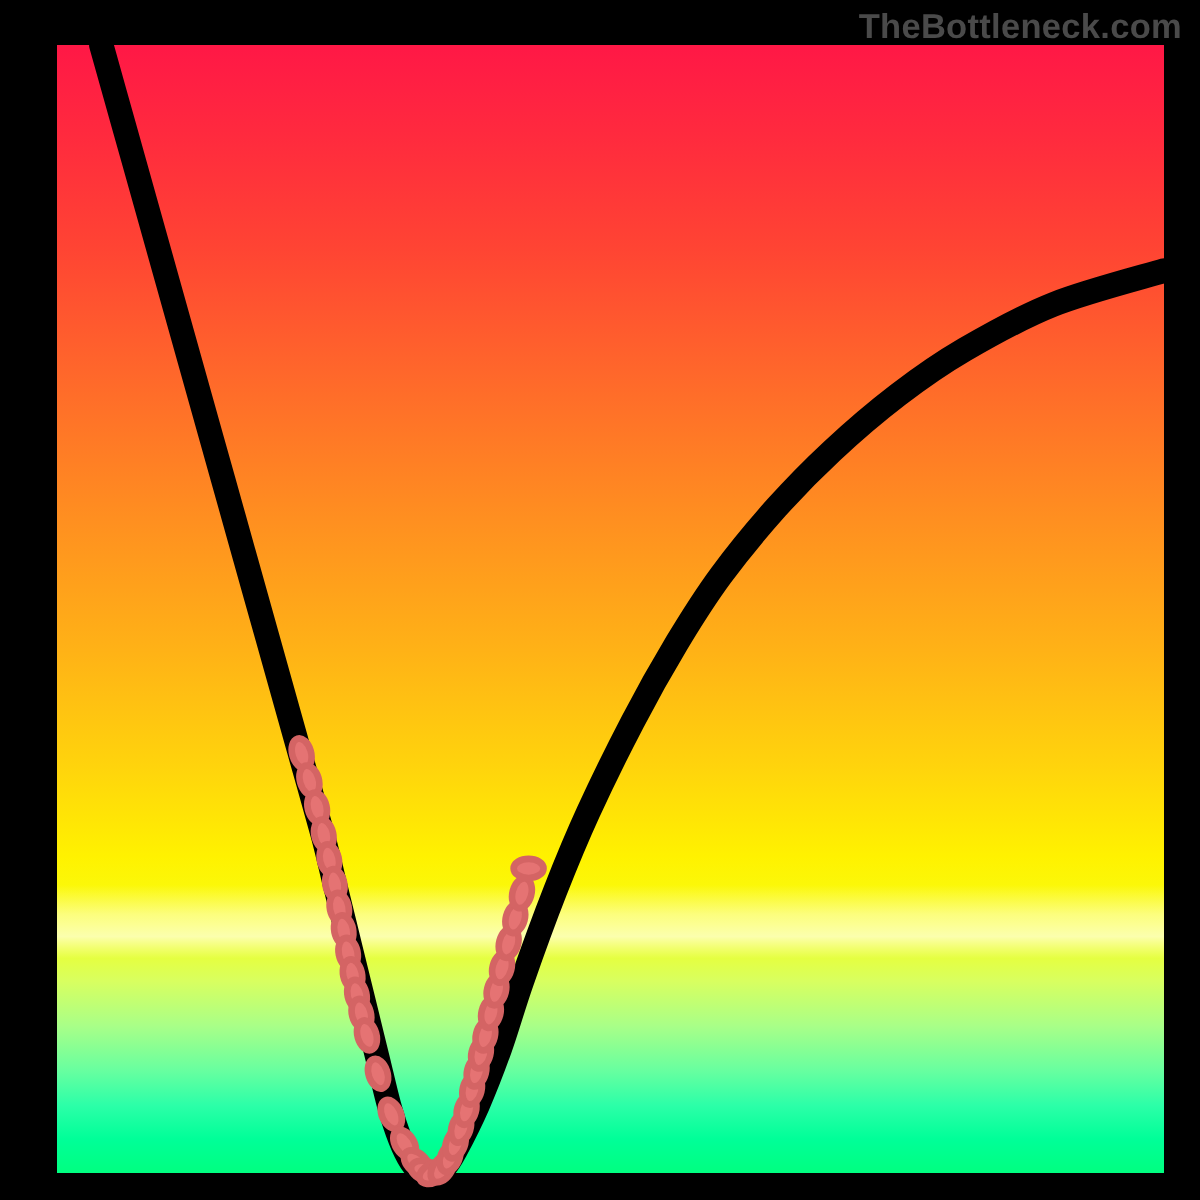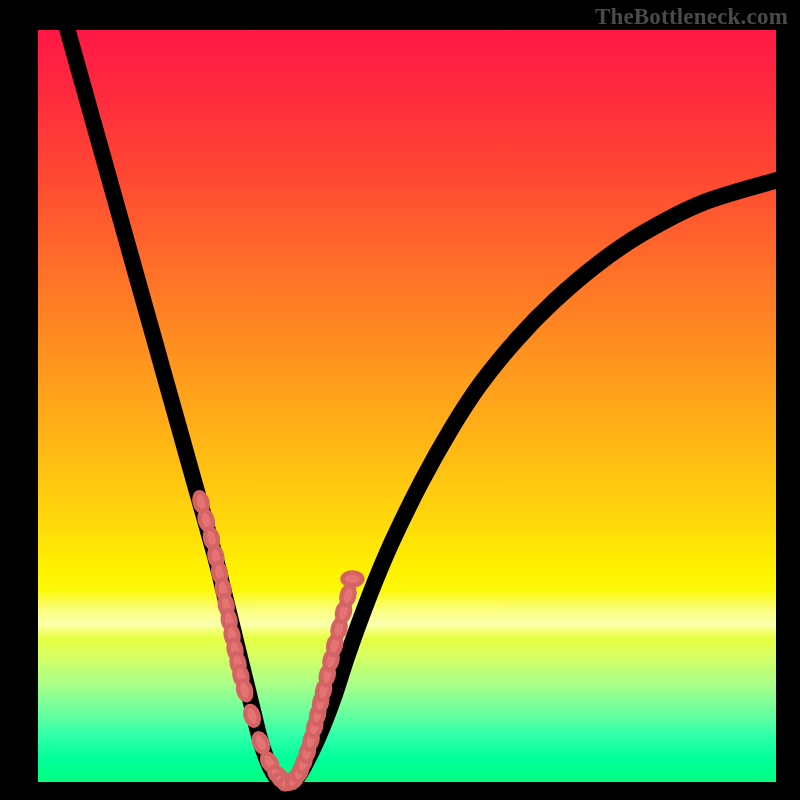--- a/index.html
+++ b/index.html
@@ -9,21 +9,20 @@
     height: 800px;
     background: #000;
     overflow: hidden;
     font-family: Arial, Helvetica, sans-serif;
   }
   .stage {
     position: relative;
     width: 800px;
     height: 800px;
     background: #000;
-    font-family: Liberation Serif, serif;
   }
   .watermark {
     position: absolute;
     top: 4px;
     right: 12px;
     color: #4a4a4a;
     font-size: 23px;
     font-weight: 600;
     letter-spacing: 0.2px;
     z-index: 10;

